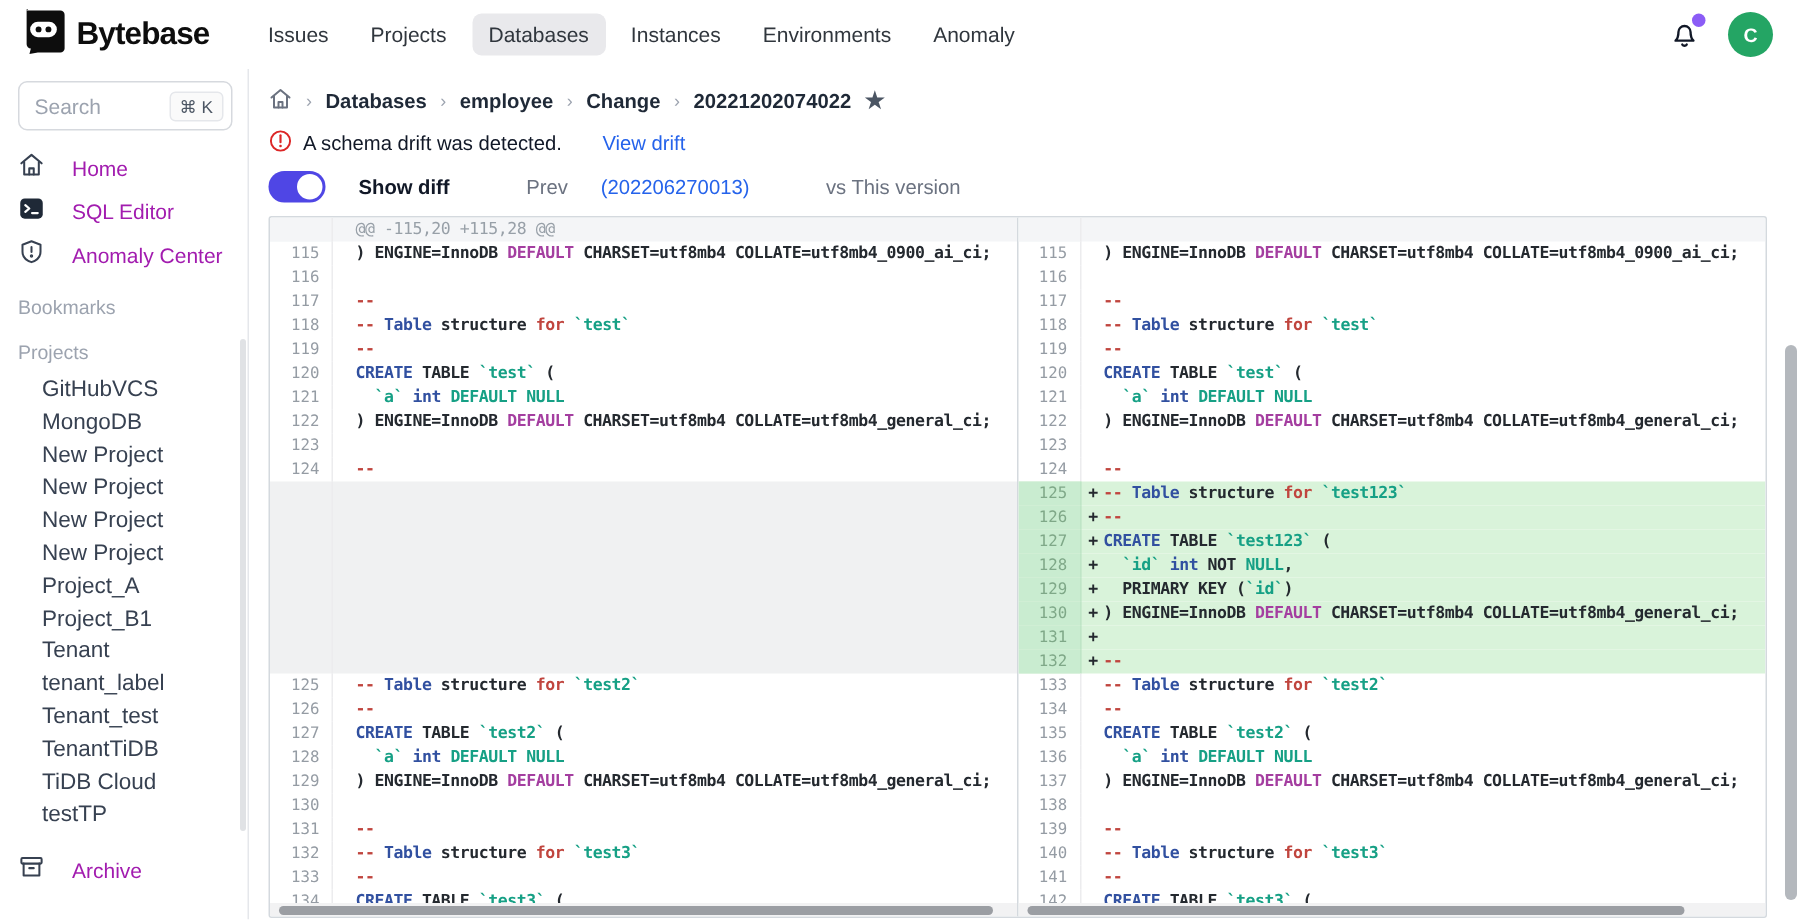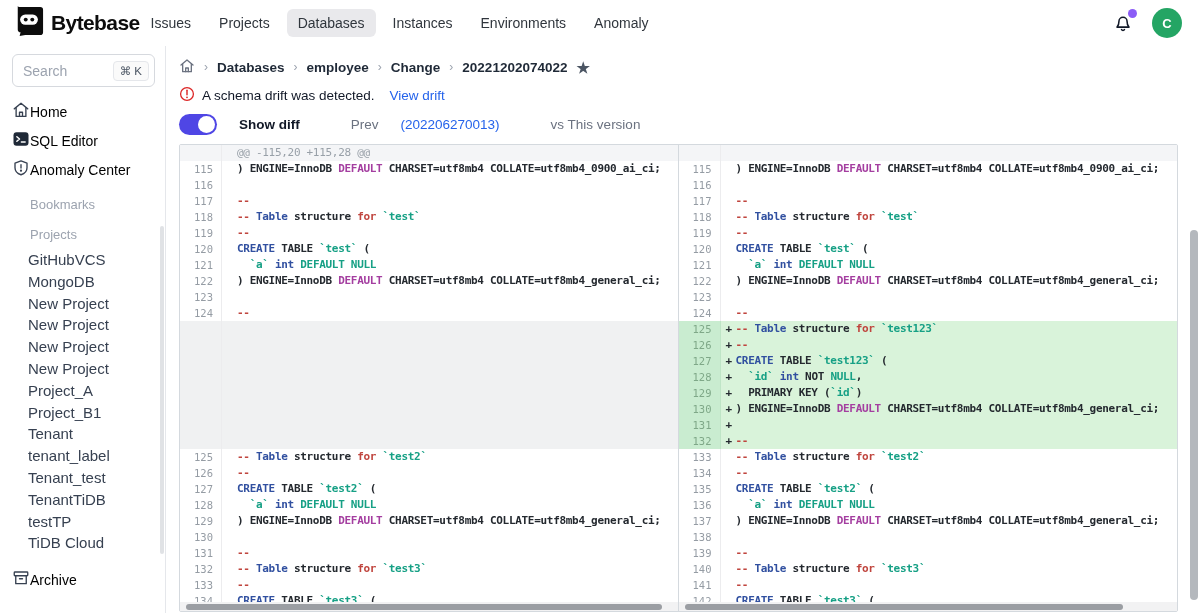--- a/index.html
+++ b/index.html
@@ -1,21 +1,21 @@
 <!DOCTYPE html>
 <html><head>
 <meta charset="utf-8">
 <style>
   * { box-sizing: border-box; margin: 0; padding: 0; }
   html,body { width:1200px; height:613px; overflow:hidden; background:#fff;
     font-family:"Liberation Sans", sans-serif; }
 
   
   .navbar { height:46px; display:flex; align-items:center; padding:0 18px 0 14px; background:#fff; }
-  .brand { display:flex; align-items:center; gap:7px; cursor:pointer; }
+  .brand { display:flex; align-items:center; gap:7px; margin-right:28px; cursor:pointer; }
   .brand-text { font-weight:800; font-size:21px; letter-spacing:-0.6px; color:#0d0d0d; }
   .nav-menu { display:flex; align-items:center; gap:6px; }
   .nav-item { font-size:14px; color:#30363d; padding:6px 11px; border-radius:6px; cursor:pointer; white-space:nowrap; }
   .nav-item.active { background:#e9e9ec; }
   .nav-right { margin-left:auto; display:flex; align-items:center; gap:18px; }
   .bell-wrap { position:relative; width:22px; height:22px; cursor:pointer; }
   .notif-dot { position:absolute; top:-3px; right:-3px; width:9px; height:9px; border-radius:50%; background:#8b5cf6; }
   .avatar { width:30px; height:30px; border-radius:50%; background:#24a564; color:#fff; font-size:13px;
     display:flex; align-items:center; justify-content:center; font-weight:600; cursor:pointer; }
 
@@ -24,36 +24,36 @@
   aside { width:166px; flex:none; border-right:1px solid #e5e7eb; display:flex; flex-direction:column;
     padding-top:8px; position:relative; overflow:hidden; }
   main { flex:1; min-width:0; padding:10px 22px 0 13px; position:relative; }
 
   
   .search-box { margin:0 10px 0 12px; height:33px; border:1px solid #d6d9de; border-radius:6px;
     display:flex; align-items:center; justify-content:space-between; padding:0 5px 0 10px; cursor:text; flex:none; }
   .search-ph { color:#9ca3af; font-size:14px; }
   .kbd { border:1px solid #e5e7eb; background:#fafafa; border-radius:4px; font-size:11.5px; color:#4b5563; padding:2px 6px; }
   .snav { margin-top:10px; flex:none; }
-  .snav-item { display:flex; align-items:center; gap:0; height:29px; padding:0 12px; font-size:14px; color:#000000; cursor:pointer; }
+  .snav-item { display:flex; align-items:center; gap:18px; height:29px; padding:0 12px; font-size:14px; color:#a21caf; cursor:pointer; }
   .snav-item svg { flex:none; }
-  .sect-label { font-size:13px; color:#9ca3af; padding:0 30px; margin-top:13px; height:17px; flex:none; }
+  .sect-label { font-size:13px; color:#9ca3af; padding:0 12px; margin-top:13px; height:17px; flex:none; }
   .proj-list { margin-top:5px; flex:none; }
   .proj-item { font-size:15px; color:#374151; padding-left:28px; height:21.8px; line-height:21.8px; white-space:nowrap; cursor:pointer; }
   .archive { margin-top:11px; flex:none; }
   .side-scrollthumb { position:absolute; right:1px; top:180px; width:4px; height:328px; background:#e0e2e5; border-radius:2px; }
 
   
   .breadcrumb { display:flex; align-items:center; gap:9px; font-size:13.5px; font-weight:600; color:#1f2937; height:22px; }
   .crumbs { display:flex; align-items:center; gap:9px; }
   .crumb { cursor:pointer; white-space:nowrap; }
   .crumb-sep { color:#9ca3af; font-weight:400; font-size:12px; }
   .star { color:#4b5563; font-size:15px; cursor:pointer; line-height:1; }
   .alert-row { display:flex; align-items:center; gap:7px; margin-top:8px; font-size:13.5px; color:#111827; font-weight:500; height:18px; }
-  .alert-link { color:#2563eb; margin-left:8px; cursor:pointer; font-weight:500; }
+  .alert-link { color:#2563eb; margin-left:20px; cursor:pointer; font-weight:500; }
   .toolbar { display:flex; align-items:center; gap:22px; margin-top:10px; font-size:13.5px; height:21px; }
   .toggle { width:38px; height:21px; border-radius:11px; background:#4f46e5; position:relative; cursor:pointer; flex:none; }
   .knob { position:absolute; top:2px; right:2px; width:17px; height:17px; background:#fff; border-radius:50%; }
   .toggle-label { font-weight:700; color:#111827; }
   .muted { color:#6b7280; font-weight:400;padding-left:29px; }
   .ver-link { color:#2563eb; cursor:pointer; }
 
   
   .diff { margin-top:9px; border:1px solid #d4d9de; border-radius:2px; display:flex; height:468px; overflow:hidden; background:#fff; }
   .pane { width:50%; position:relative; overflow:hidden; }
@@ -165,22 +165,22 @@
         <div class="proj-item">New Project</div>
         <div class="proj-item">New Project</div>
         <div class="proj-item">New Project</div>
         <div class="proj-item">New Project</div>
         <div class="proj-item">Project_A</div>
         <div class="proj-item">Project_B1</div>
         <div class="proj-item">Tenant</div>
         <div class="proj-item">tenant_label</div>
         <div class="proj-item">Tenant_test</div>
         <div class="proj-item">TenantTiDB</div>
+        <div class="proj-item">TiDB Cloud</div>
         <div class="proj-item">testTP</div>
-        <div class="proj-item">TiDB Cloud</div>
       </div>
 
     <div class="snav archive">
       <div class="snav-item">
         <span>
           <svg width="18" height="18" viewBox="0 0 24 24" fill="none" stroke="#374151" stroke-width="1.8" stroke-linecap="round" stroke-linejoin="round">
             <rect x="3" y="4" width="18" height="5" rx="1"></rect>
               <path d="M5 9v10.5h14V9"></path>
               <line x1="10" y1="13" x2="14" y2="13"></line>
           </svg>

